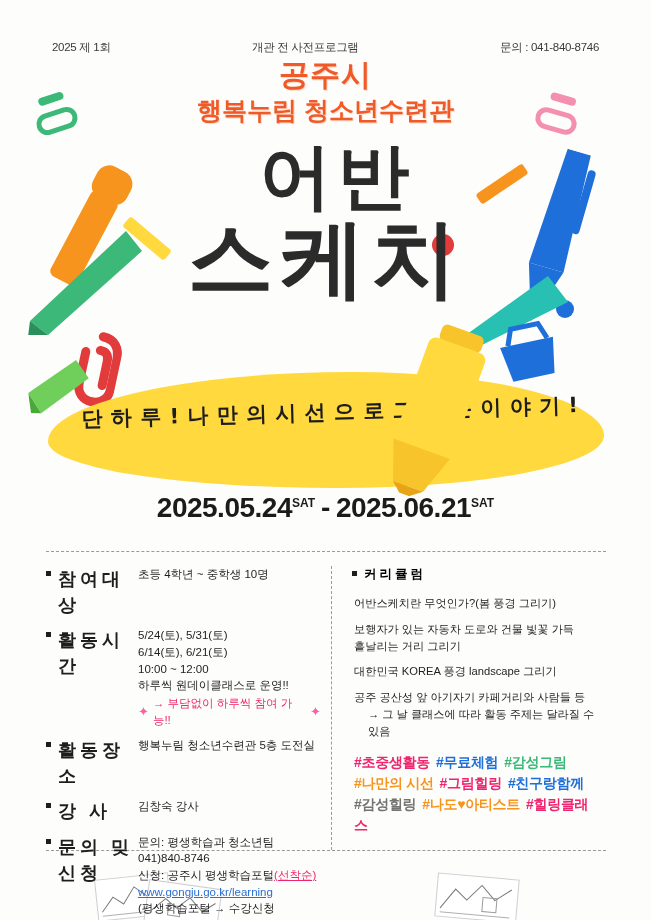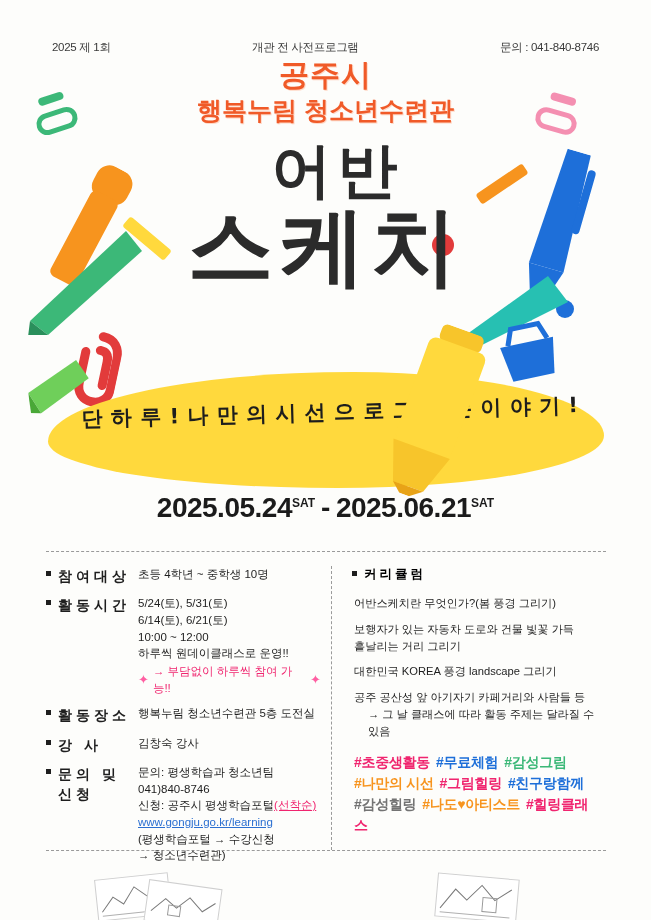--- a/index.html
+++ b/index.html
@@ -73,21 +73,21 @@
     top: 140px;
     left: 0;
     width: 651px;
     text-align: center;
     z-index: 36;
     color: #2b2b2b;
     font-weight: bold;
     line-height: 1.02;
   }
   .big-1 {
-    font-size: 60px;
+    font-size: 72px;
     letter-spacing: 6px;
     padding-left: 24px;
   }
   .big-2 {
     font-size: 86px;
     letter-spacing: 6px;
     margin-top: 2px;
   }
 
   
@@ -189,21 +189,21 @@
     display: flex;
     margin-bottom: 9px;
     font-size: 11.5px;
     color: #1e1e1e;
     line-height: 1.45;
   }
   .row .lbl {
     width: 92px;
     flex: 0 0 92px;
     font-weight: bold;
-    font-size: 14px;
+    font-size: 18px;
     letter-spacing: 4px;
     position: relative;
     padding-left: 12px;
     box-sizing: border-box;
   }
   .row .lbl::before {
     content: "";
     position: absolute;
     left: 0;
     top: 5px;

